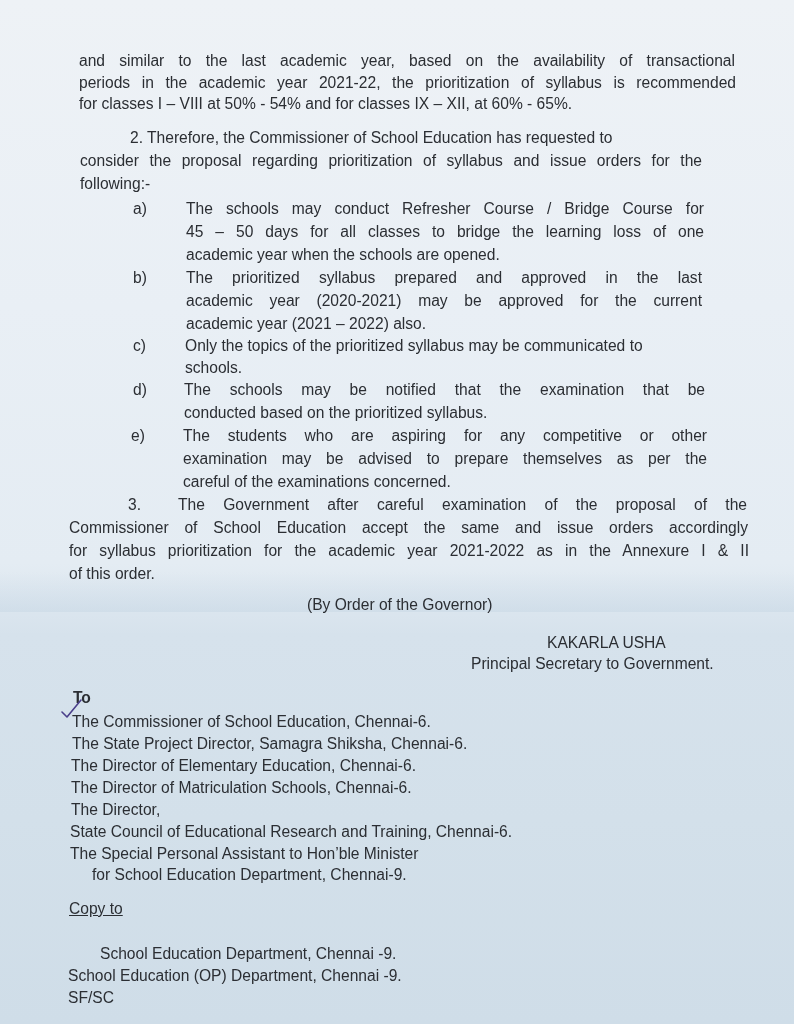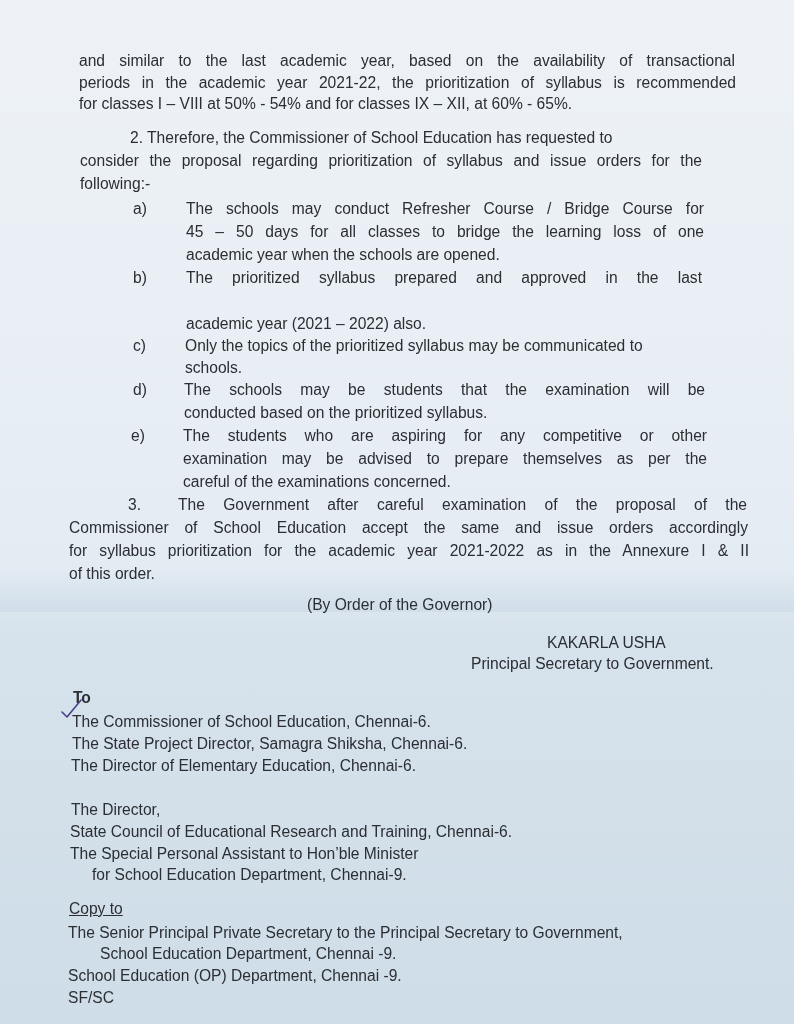--- a/index.html
+++ b/index.html
@@ -34,28 +34,29 @@
   <div class="line just" style="left:80px; top:150px; width:622px;">consider the proposal regarding prioritization of syllabus and issue orders for the</div>
   <div class="line" style="left:80px; top:173px;">following:-</div>
 
   <div class="label" style="left:133px; top:198px;">a)</div>
   <div class="line just" style="left:186px; top:198px; width:518px;">The schools may conduct Refresher Course / Bridge Course for</div>
   <div class="line just" style="left:186px; top:221px; width:518px;">45 – 50 days for all classes to bridge the learning loss of one</div>
   <div class="line" style="left:186px; top:244px;">academic year when the schools are opened.</div>
 
   <div class="label" style="left:133px; top:267px;">b)</div>
   <div class="line just" style="left:186px; top:267px; width:516px;">The prioritized syllabus prepared and approved in the last</div>
+  <div class="line just" style="left:186px; top:290px; width:516px;">academic year (2020-2021) may be approved for the current</div>
   <div class="line" style="left:186px; top:313px;">academic year (2021 – 2022) also.</div>
 
   <div class="label" style="left:133px; top:335px;">c)</div>
   <div class="line" style="left:185px; top:335px;">Only the topics of the prioritized syllabus may be communicated to</div>
   <div class="line" style="left:185px; top:357px;">schools.</div>
 
   <div class="label" style="left:133px; top:379px;">d)</div>
-  <div class="line just" style="left:184px; top:379px; width:521px;">The schools may be students that the examination will be</div>
+  <div class="line just" style="left:184px; top:379px; width:521px;">The schools may be notified that the examination that be</div>
   <div class="line" style="left:184px; top:402px;">conducted based on the prioritized syllabus.</div>
 
   <div class="label" style="left:131px; top:425px;">e)</div>
   <div class="line just" style="left:183px; top:425px; width:524px;">The students who are aspiring for any competitive or other</div>
   <div class="line just" style="left:183px; top:448px; width:524px;">examination may be advised to prepare themselves as per the</div>
   <div class="line" style="left:183px; top:471px;">careful of the examinations concerned.</div>
 
   <div class="label" style="left:128px; top:494px;">3.</div>
   <div class="line just" style="left:178px; top:494px; width:569px;">The Government after careful examination of the proposal of the</div>
   <div class="line just" style="left:69px; top:517px; width:679px;">Commissioner of School Education accept the same and issue orders accordingly</div>
@@ -67,23 +68,23 @@
   <div class="line" style="left:547px; top:632px;">KAKARLA USHA</div>
   <div class="line" style="left:471px; top:653px;">Principal Secretary to Government.</div>
 
   <div class="line" style="left:73px; top:687px; font-weight:bold;text-align:center;">To</div>
   <svg class="tick" viewBox="0 0 22 22">
     <path d="M2 14 L7 19 L21 2" fill="none" stroke="#4a3f8a" stroke-width="1.6" stroke-linecap="round" stroke-linejoin="round"></path>
   </svg>
   <div class="line" style="left:72px; top:711px;">The Commissioner of School Education, Chennai-6.</div>
   <div class="line" style="left:72px; top:733px;">The State Project Director, Samagra Shiksha, Chennai-6.</div>
   <div class="line" style="left:71px; top:755px;">The Director of Elementary Education, Chennai-6.</div>
+  <div class="line" style="left:71px; top:777px;">The Director of Matriculation Schools, Chennai-6.</div>
   <div class="line" style="left:71px; top:799px;">The Director,</div>
   <div class="line" style="left:70px; top:821px;">State Council of Educational Research and Training, Chennai-6.</div>
   <div class="line" style="left:70px; top:843px;">The Special Personal  Assistant to Hon’ble Minister</div>
   <div class="line" style="left:92px; top:864px;">for  School Education Department, Chennai-9.</div>
 
   <div class="line u" style="left:69px; top:898px;">Copy to</div>
-  <div class="line" style="left:68px; top:922px;">The Senior Principal Private Secretary to the Principal Secretary  to Government,</div>
   <div class="line" style="left:100px; top:943px;text-align:center;">School Education Department, Chennai -9.</div>
   <div class="line" style="left:68px; top:965px;">School Education (OP) Department, Chennai -9.</div>
   <div class="line" style="left:68px; top:987px;">SF/SC</div>
 </div>
 
 </body></html>

